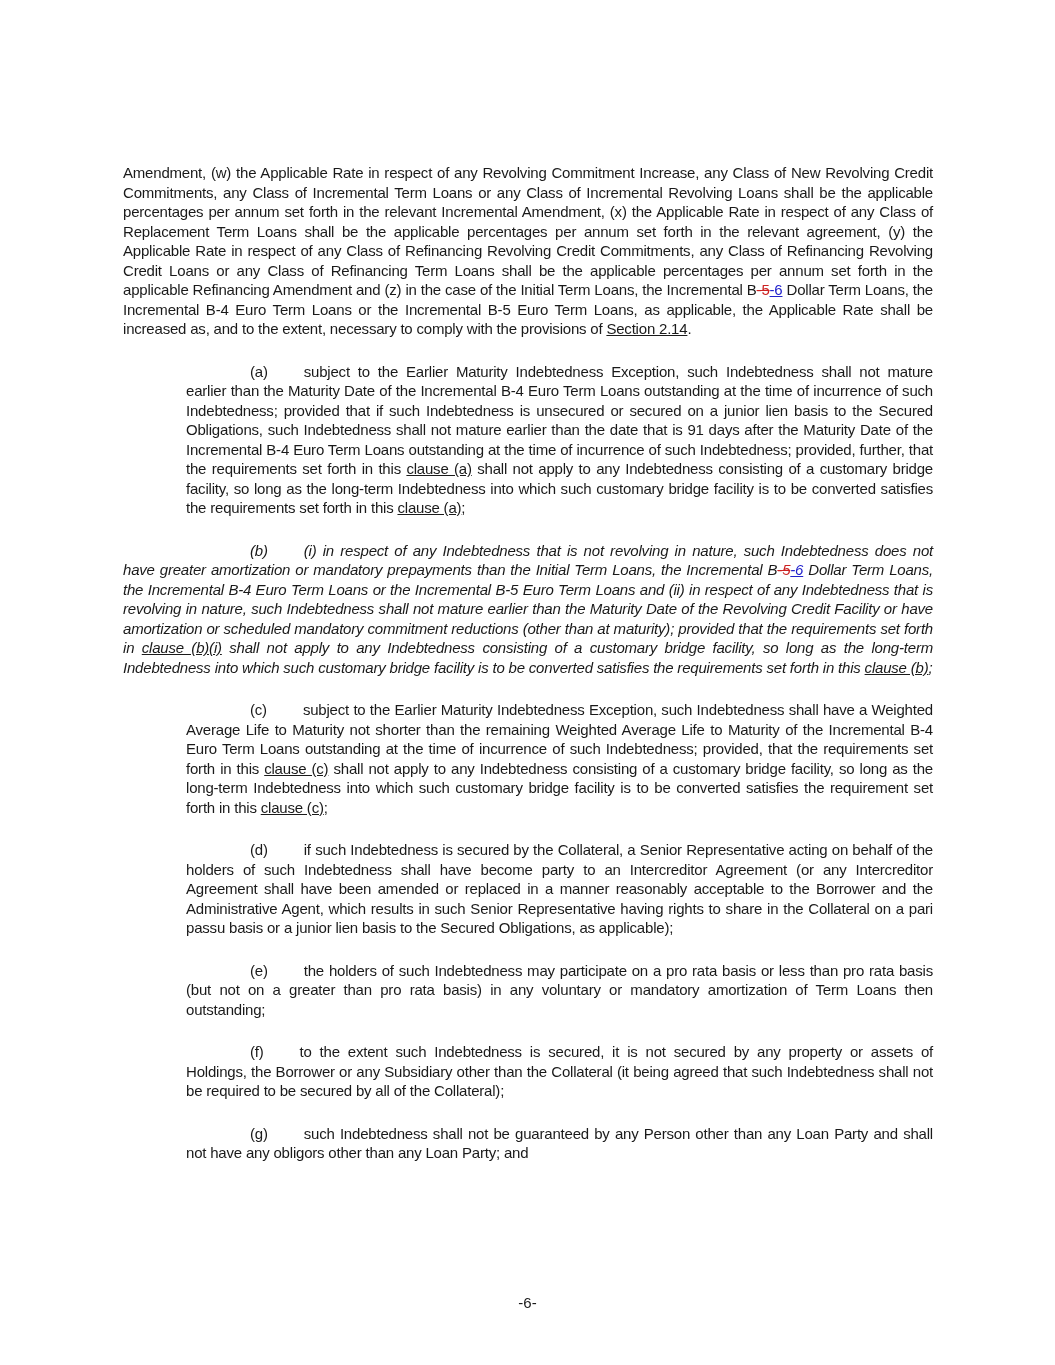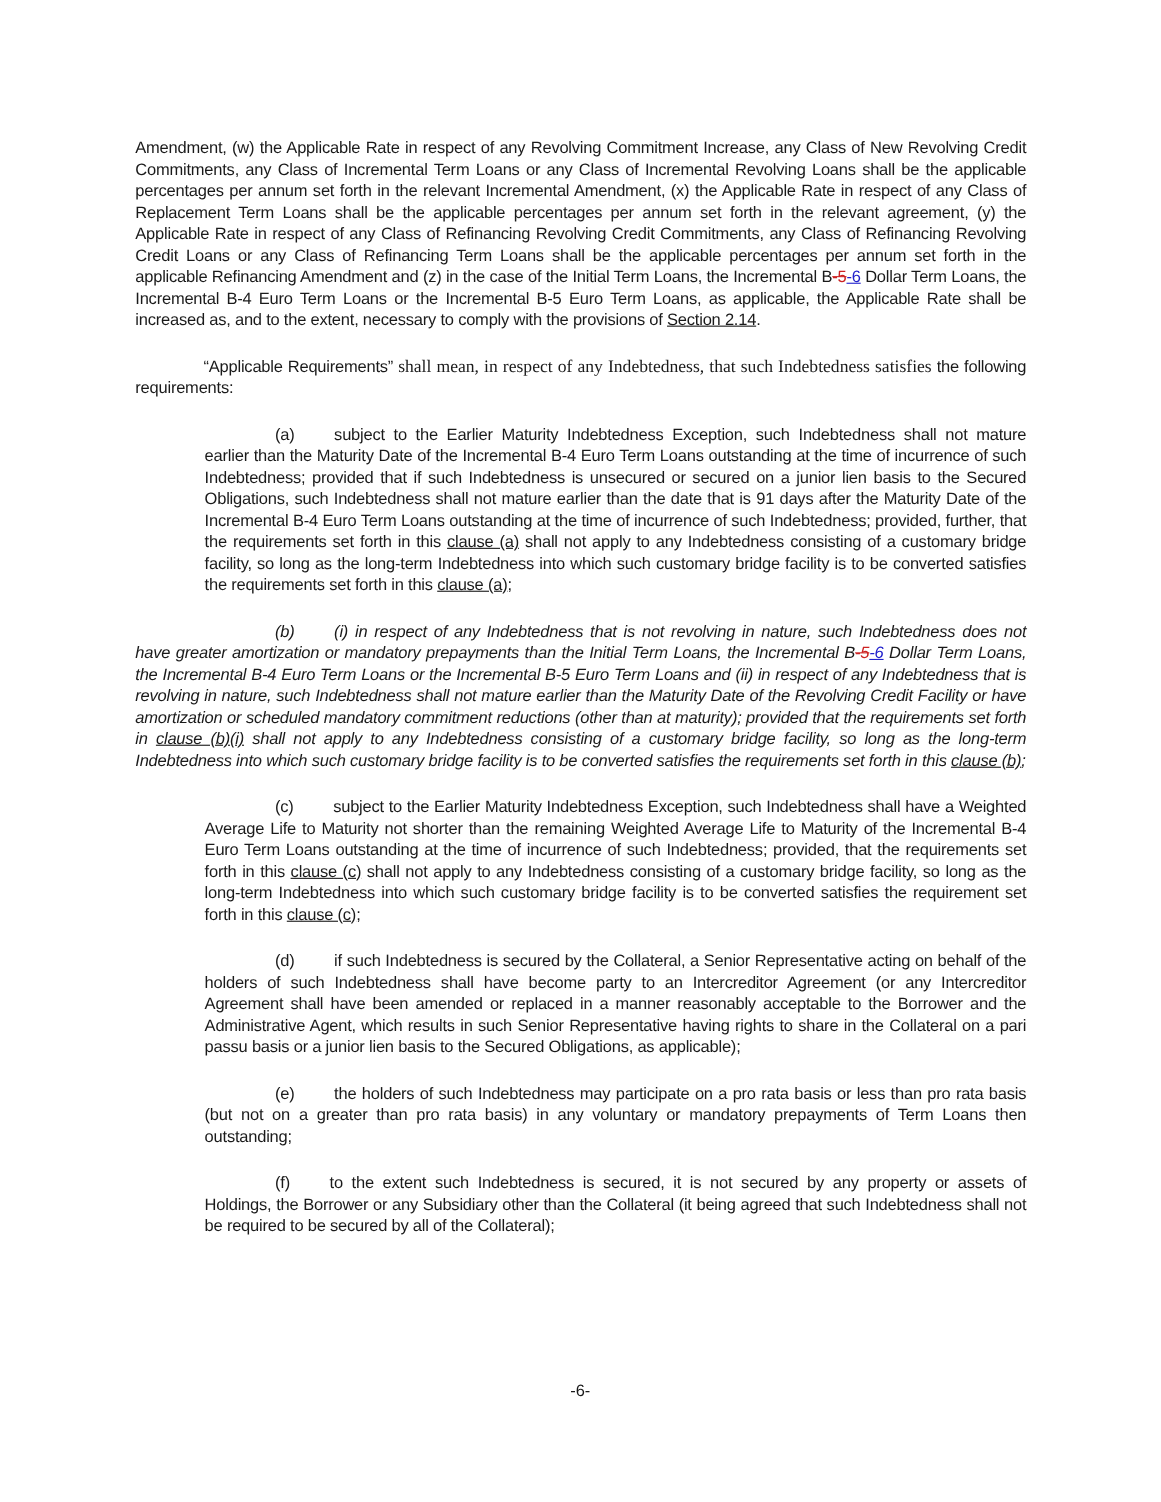--- a/index.html
+++ b/index.html
@@ -13,20 +13,21 @@
     width:1055px;height:1365px;
     background:var(--paper);
     font-family:"Liberation Sans", sans-serif;
     color:var(--ink);
     position:relative;
     overflow:hidden;
   }
   .page{
     position:absolute;inset:0;
     background:var(--paper);
+    margin-top:38px;
   }
   .content{
     position:absolute;
     left:123px;top:125px;width:810px;
   }
   .para{
     font-size:15px;
     line-height:19.5px;
     letter-spacing:-0.2px;
     text-align:justify;
@@ -50,22 +51,22 @@
     font-size:15px;
     color:var(--ink);
   }
 </style>
 </head>
 <body>
 
 <div class="page">
   <div class="content">
       <p class="para para-flush"><span class="run-normal">Amendment, (w) the Applicable Rate in respect of any Revolving Commitment Increase, any Class of New Revolving Credit Commitments, any Class of Incremental Term Loans or any Class of Incremental Revolving Loans shall be the applicable percentages per annum set forth in the relevant Incremental Amendment, (x) the Applicable Rate in respect of any Class of Replacement Term Loans shall be the applicable percentages per annum set forth in the relevant agreement, (y) the Applicable Rate in respect of any Class of Refinancing Revolving Credit Commitments, any Class of Refinancing Revolving Credit Loans or any Class of Refinancing Term Loans shall be the applicable percentages per annum set forth in the applicable Refinancing Amendment and (z) in the case of the Initial Term Loans, the Incremental B</span><span class="run-del">-5</span><span class="run-ins">-6</span><span class="run-normal"> Dollar Term Loans, the Incremental B-4 Euro Term Loans or the Incremental B-5 Euro Term Loans, as applicable, the Applicable Rate shall be increased as, and to the extent, necessary to comply with the provisions of </span><span class="run-underline">Section 2.14</span><span class="run-normal">.</span></p>
-      <p class="para para-intro"><span class="run-normal">“Applicable Requirements”</span><span class="run-serif"> shall mean, in respect of any Indebtedness, that such Indebtedness satisfies</span><span class="run-normal"> the following requirements:</span></p>
       <p class="para para-clause"><span class="clause-label">(a)</span><span class="tab"></span><span class="run-normal">subject to the Earlier Maturity Indebtedness Exception, such Indebtedness shall not mature earlier than the Maturity Date of the Incremental B-4 Euro Term Loans outstanding at the time of incurrence of such Indebtedness; provided that if such Indebtedness is unsecured or secured on a junior lien basis to the Secured Obligations, such Indebtedness shall not mature earlier than the date that is 91 days after the Maturity Date of the Incremental B-4 Euro Term Loans outstanding at the time of incurrence of such Indebtedness; provided, further, that the requirements set forth in this </span><span class="run-underline">clause (a)</span><span class="run-normal"> shall not apply to any Indebtedness consisting of a customary bridge facility, so long as the long-term Indebtedness into which such customary bridge facility is to be converted satisfies the requirements set forth in this </span><span class="run-underline">clause (a)</span><span class="run-normal">;</span></p>
       <p class="para para-clause-wide"><span class="clause-label">(b)</span><span class="tab"></span><span class="run-normal">(i) in respect of any Indebtedness that is not revolving in nature, such Indebtedness does not have greater amortization or mandatory prepayments than the Initial Term Loans, the Incremental B</span><span class="run-del">-5</span><span class="run-ins">-6</span><span class="run-normal"> Dollar Term Loans, the Incremental B-4 Euro Term Loans or the Incremental B-5 Euro Term Loans and (ii) in respect of any Indebtedness that is revolving in nature, such Indebtedness shall not mature earlier than the Maturity Date of the Revolving Credit Facility or have amortization or scheduled mandatory commitment reductions (other than at maturity); provided that the requirements set forth in </span><span class="run-underline">clause (b)(i)</span><span class="run-normal"> shall not apply to any Indebtedness consisting of a customary bridge facility, so long as the long-term Indebtedness into which such customary bridge facility is to be converted satisfies the requirements set forth in this </span><span class="run-underline">clause (b)</span><span class="run-normal">;</span></p>
       <p class="para para-clause"><span class="clause-label">(c)</span><span class="tab"></span><span class="run-normal">subject to the Earlier Maturity Indebtedness Exception, such Indebtedness shall have a Weighted Average Life to Maturity not shorter than the remaining Weighted Average Life to Maturity of the Incremental B-4 Euro Term Loans outstanding at the time of incurrence of such Indebtedness; provided, that the requirements set forth in this </span><span class="run-underline">clause (c)</span><span class="run-normal"> shall not apply to any Indebtedness consisting of a customary bridge facility, so long as the long-term Indebtedness into which such customary bridge facility is to be converted satisfies the requirement set forth in this </span><span class="run-underline">clause (c)</span><span class="run-normal">;</span></p>
       <p class="para para-clause"><span class="clause-label">(d)</span><span class="tab"></span><span class="run-normal">if such Indebtedness is secured by the Collateral, a Senior Representative acting on behalf of the holders of such Indebtedness shall have become party to an Intercreditor Agreement (or any Intercreditor Agreement shall have been amended or replaced in a manner reasonably acceptable to the Borrower and the Administrative Agent, which results in such Senior Representative having rights to share in the Collateral on a pari passu basis or a junior lien basis to the Secured Obligations, as applicable);</span></p>
-      <p class="para para-clause"><span class="clause-label">(e)</span><span class="tab"></span><span class="run-normal">the holders of such Indebtedness may participate on a pro rata basis or less than pro rata basis (but not on a greater than pro rata basis) in any voluntary or mandatory prepayments of Term Loans then outstanding;</span></p>
+      <p class="para para-clause"><span class="clause-label">(e)</span><span class="tab"></span><span class="run-normal">the holders of such Indebtedness may participate on a pro rata basis or less than pro rata basis (but not on a greater than pro rata basis) in any voluntary or mandatory amortization of Term Loans then outstanding;</span></p>
       <p class="para para-clause"><span class="clause-label">(f)</span><span class="tab"></span><span class="run-normal">to the extent such Indebtedness is secured, it is not secured by any property or assets of Holdings, the Borrower or any Subsidiary other than the Collateral (it being agreed that such Indebtedness shall not be required to be secured by all of the Collateral);</span></p>
+      <p class="para para-clause"><span class="clause-label">(g)</span><span class="tab"></span><span class="run-normal">such Indebtedness shall not be guaranteed by any Person other than any Loan Party and shall not have any obligors other than any Loan Party; and</span></p>
     </div>
   <div class="footer">-6-</div>
 </div>
 
 </body></html>

